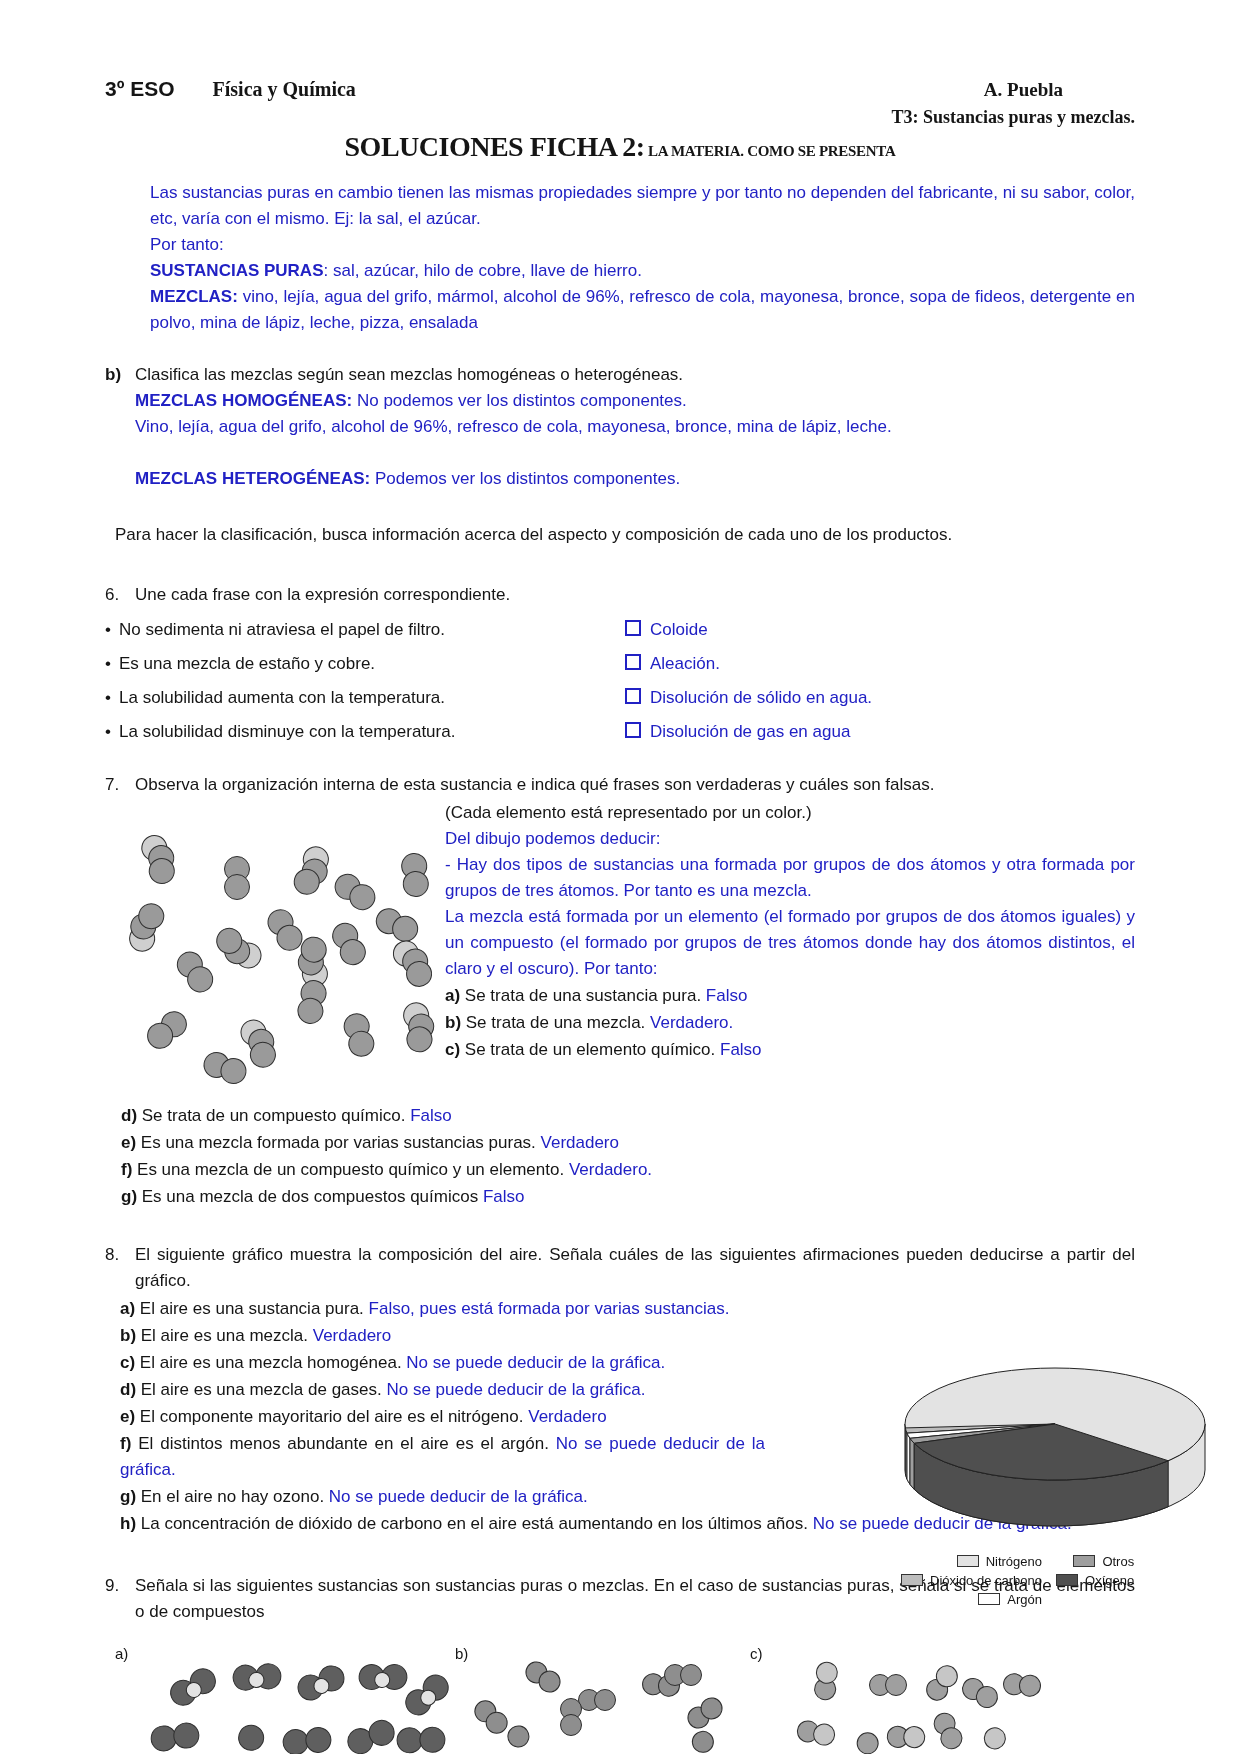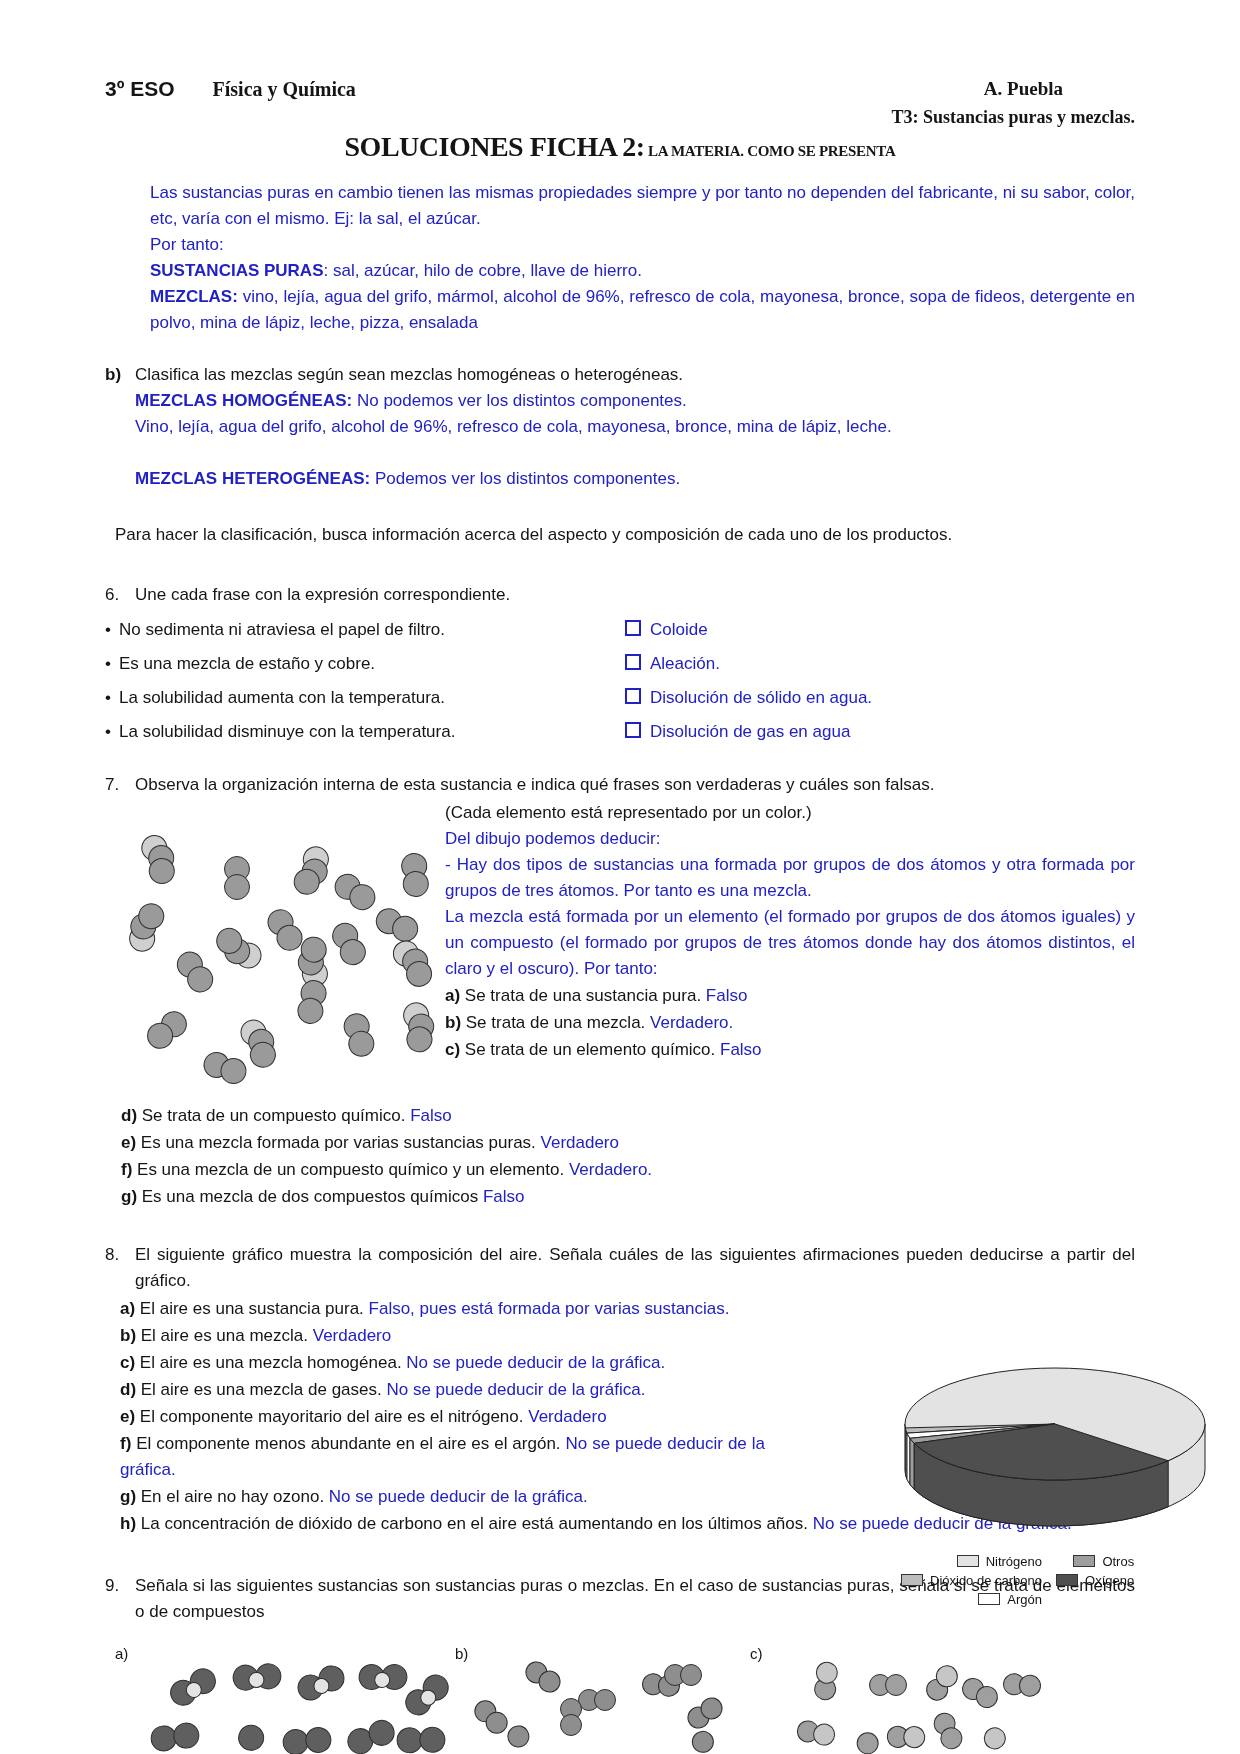--- a/index.html
+++ b/index.html
@@ -2,21 +2,21 @@
 <html><head>
 <meta charset="utf-8">
 <style>
   :root{ --blue:#2121c4; --ink:#151515; }
   html,body{margin:0;padding:0;background:#fff;}
   .page{position:relative;width:1240px;height:1754px;background:#ffffff;overflow:hidden;
         font-family:"Liberation Sans",sans-serif;font-size:17px;line-height:26px;color:var(--ink);}
   .content{margin:0 105px;padding-top:76px;width:1030px;}
 
   
-  .hdr1{display:flex;justify-content:space-between;align-items:flex-start;}
+  .hdr1{display:flex;justify-content:space-between;align-items:center;}
   .course{font-weight:bold;font-size:21px;font-family:"Liberation Sans",sans-serif;}
   .subject{font-weight:bold;font-size:20px;font-family:"Liberation Serif",serif;margin-left:38px;}
   .author{font-weight:bold;font-size:19px;font-family:"Liberation Serif",serif;padding-right:72px;}
   .hdr2{text-align:right;font-weight:bold;font-size:18px;font-family:"Liberation Serif",serif;margin-top:0px;}
   .doc-title{text-align:center;margin-top:4px;font-family:"Liberation Serif",serif;font-weight:bold;}
   .doc-title .t-main{font-size:28px;letter-spacing:-0.5px;}
   .doc-title .t-sub{font-size:15px;letter-spacing:-0.3px;}
 
   .blue{color:var(--blue);}
   .just{text-align:justify;}
@@ -237,21 +237,21 @@
       <div class="qrow">
         <span class="qnum">8.</span>
         <span class="qtext just">El siguiente gráfico muestra la composición del aire. Señala cuáles de las siguientes afirmaciones pueden deducirse a partir del gráfico.</span>
       </div>
       <div class="q8-body">
         <p class="stmt"><b>a)</b><span> El aire es una sustancia pura. </span><span class="blue">Falso, pues está formada por varias sustancias.</span></p>
         <p class="stmt"><b>b)</b><span> El aire es una mezcla. </span><span class="blue">Verdadero</span></p>
         <p class="stmt"><b>c)</b><span> El aire es una mezcla homogénea. </span><span class="blue">No se puede deducir de la gráfica.</span></p>
         <p class="stmt"><b>d)</b><span> El aire es una mezcla de gases. </span><span class="blue">No se puede deducir de la gráfica.</span></p>
         <p class="stmt"><b>e)</b><span> El componente mayoritario del aire es el nitrógeno. </span><span class="blue">Verdadero</span></p>
-        <p class="stmt narrow"><b>f)</b><span> El componente menos abundante en el aire es el argón. </span><span class="blue">No se puede deducir de la gráfica.</span></p>
+        <p class="stmt narrow"><b>f)</b><span> El distintos menos abundante en el aire es el argón. </span><span class="blue">No se puede deducir de la gráfica.</span></p>
         <p class="stmt narrow"><b>g)</b><span> En el aire no hay ozono. </span><span class="blue">No se puede deducir de la gráfica.</span></p>
         <p class="stmt just"><b>h)</b><span> La concentración de dióxido de carbono en el aire está aumentando en los últimos años. </span><span class="blue">No se puede deducir de la gráfica.</span></p>
 
         <div class="q8-chart">
           <svg id="pie-svg" width="320" height="192" viewBox="0 0 320 192">
               <path d="M310,76 A150,56 0 0 1 10,76 L10,122 A150,56 0 0 0 310,122 Z" fill="#e3e3e3" stroke="#222" stroke-width="1"></path>
               <path d="M12.014175758954593,85.14625388553088 A150,56 0 0 1 10.365392461026374,79.90636252967103 L10.365392461026374,125.90636252967103 A150,56 0 0 0 12.014175758954593,131.14625388553088 Z" fill="#bdbdbd" stroke="#222" stroke-width="1"></path>
               <path d="M14.9764917093311,90.3049624444043 A150,56 0 0 1 12.014175758954593,85.14625388553088 L12.014175758954593,131.14625388553088 A150,56 0 0 0 14.9764917093311,136.30496244440428 Z" fill="#ffffff" stroke="#222" stroke-width="1"></path>
               <path d="M19.226046586066616,95.33669914391795 A150,56 0 0 1 14.9764917093311,90.3049624444043 L14.9764917093311,136.30496244440428 A150,56 0 0 0 19.226046586066616,141.33669914391794 Z" fill="#9e9e9e" stroke="#222" stroke-width="1"></path>
               <path d="M273.2064370334158,112.7393056234684 A150,56 0 0 1 19.226046586066616,95.33669914391795 L19.226046586066616,141.33669914391794 A150,56 0 0 0 273.2064370334158,158.7393056234684 Z" fill="#4f4f4f" stroke="#222" stroke-width="1"></path>

